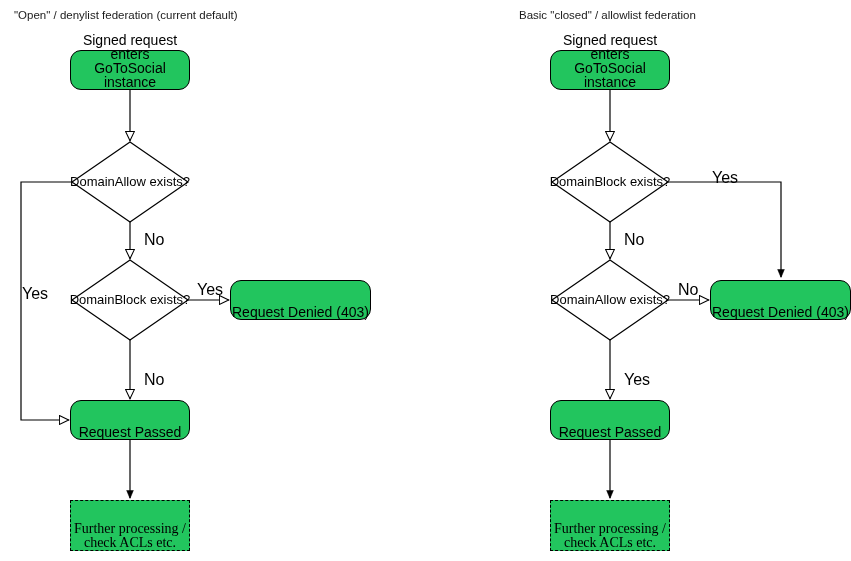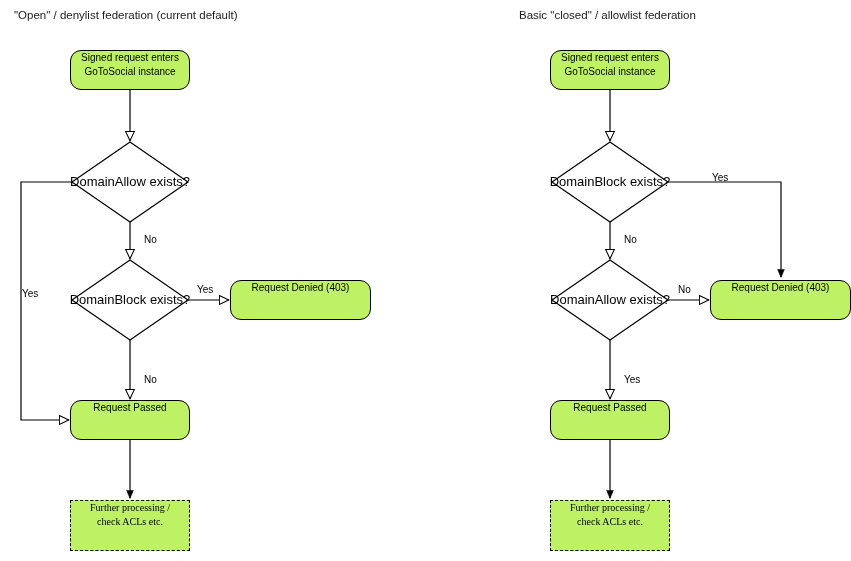--- a/index.html
+++ b/index.html
@@ -29,27 +29,27 @@
     color: #1a1a1a;
     white-space: nowrap;
   }
   #title-left  { left: 14px; top: 8px; }
   #title-right { left: 519px; top: 8px; }
 
   .node {
     position: absolute;
     box-sizing: border-box;
     display: flex;
-    align-items: flex-start;
+    align-items: flex-end;
     justify-content: center;
     text-align: center;
-    font-size: 10px;
+    font-size: 14px;
     line-height: 14px;
     color: #000000;
-    background: #bef264;
+    background: #22c55e;
     border: 1.2px solid #000000;
   }
   .node.rounded { border-radius: 11px; }
   .node.dashed  {
     border-style: dashed;
     border-width: 1.4px;
     border-radius: 0;
     font-family: Liberation Serif, serif;
   }
   .node span { display: block; }
@@ -62,21 +62,21 @@
     text-align: center;
     font-size: 13px;
     line-height: 14px;
     color: #000000;
     pointer-events: none;
     white-space: nowrap;
   }
 
   .edge-label {
     position: absolute;
-    font-size: 10px;
+    font-size: 16px;
     line-height: 13px;
     color: #000000;
     white-space: nowrap;
   }
 </style>
 </head>
 <body>
 
 <svg id="canvas" viewBox="0 0 851 561" xmlns="http://www.w3.org/2000/svg">
   <defs>

